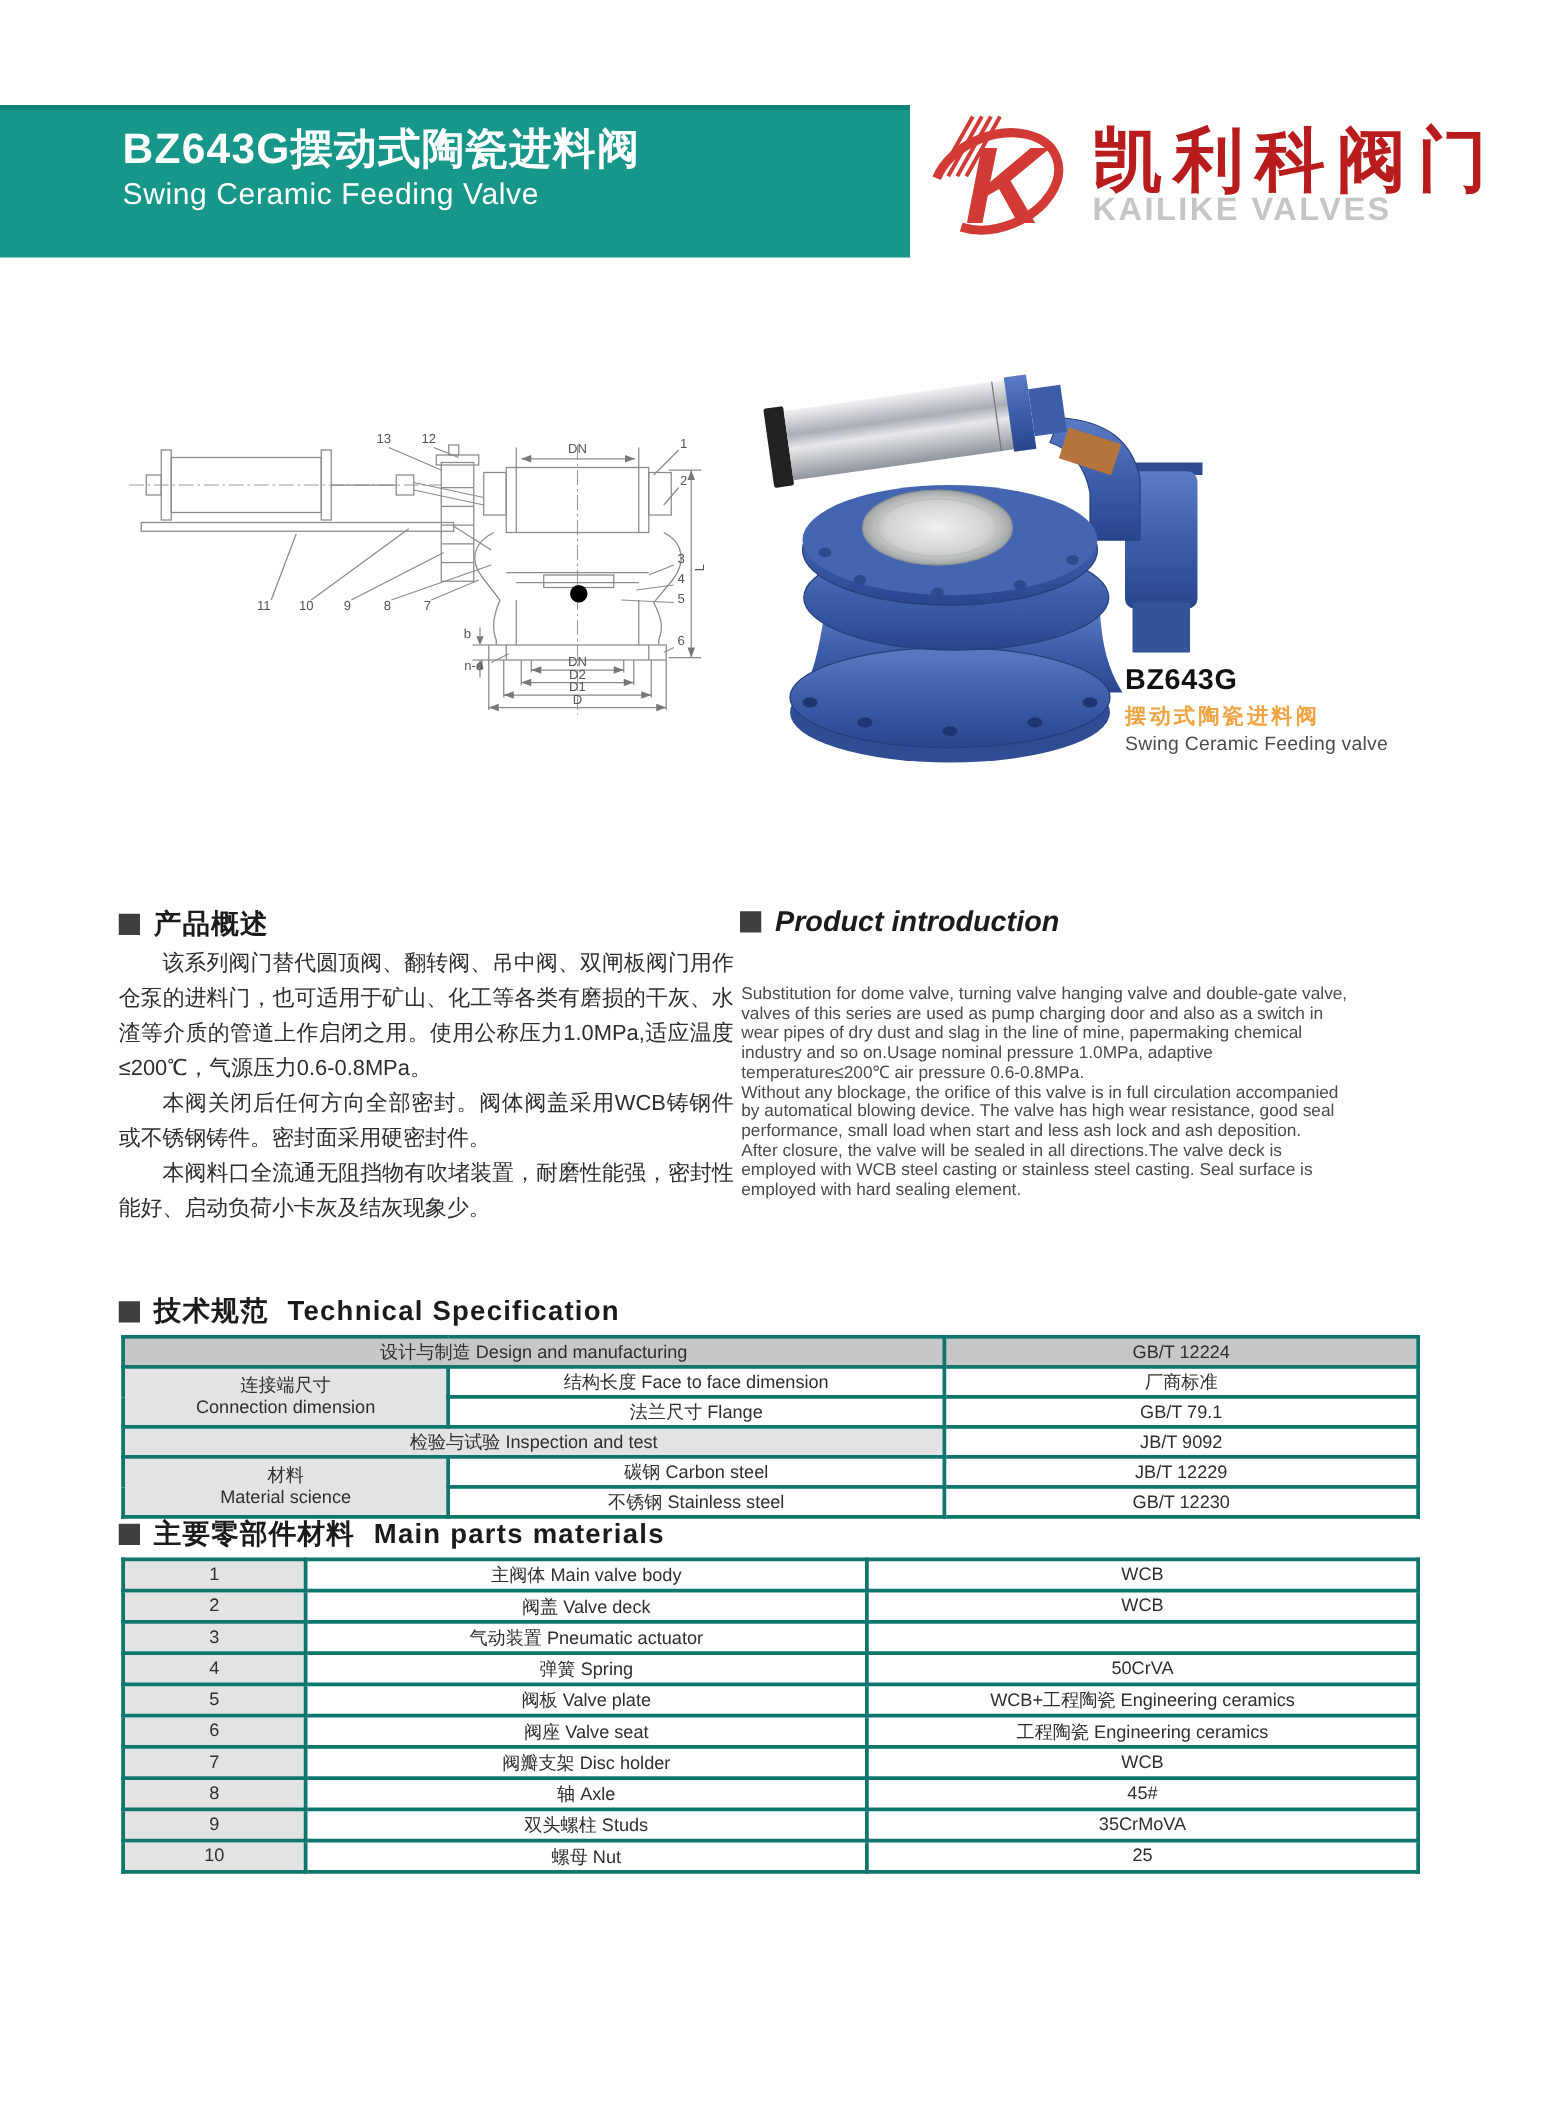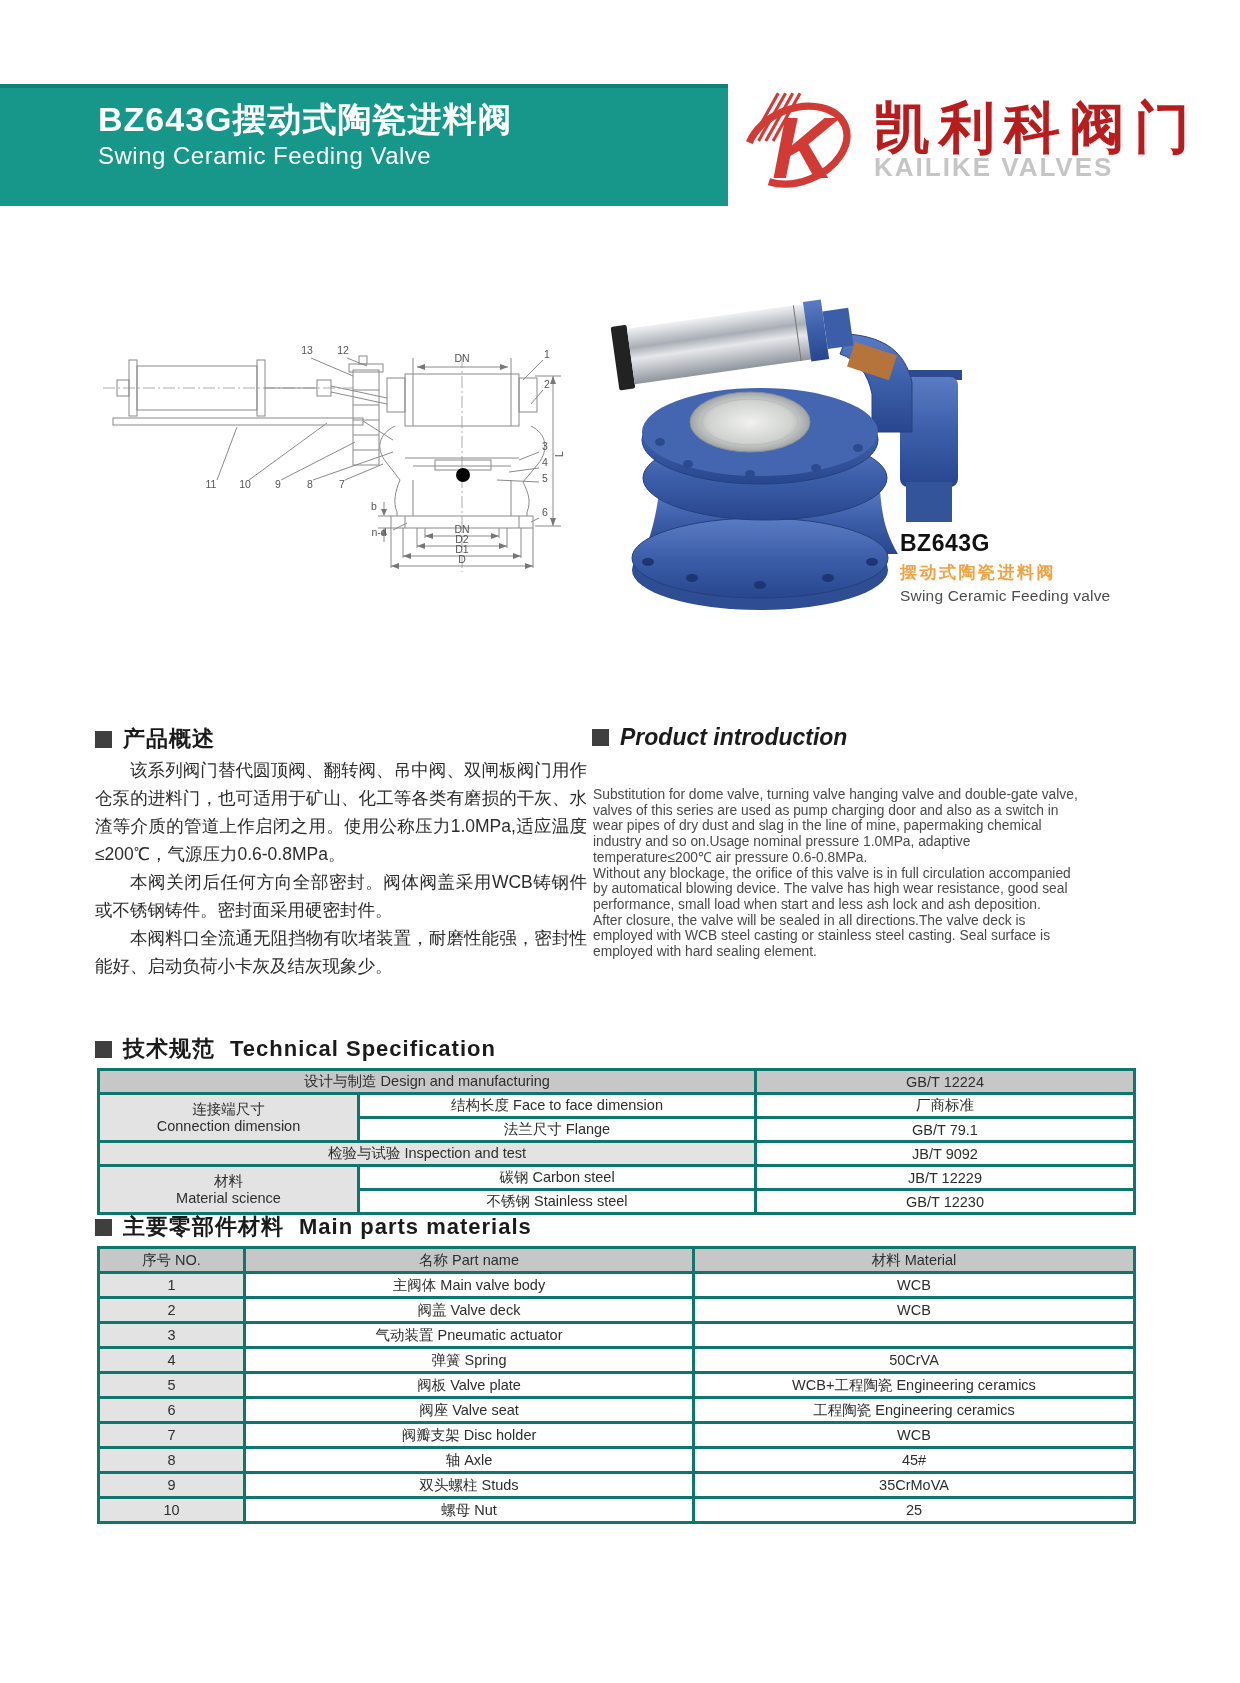--- a/index.html
+++ b/index.html
@@ -354,25 +354,20 @@
 </div>
 
 <table class="abs parts">
   <colgroup>
       <col style="width:146px">
       <col style="width:449px">
       <col style="width:441px">
     </colgroup>
   <tbody>
   <tr>
-    <td class="hdr">序号 NO.</td>
-    <td class="hdr">名称  Part name</td>
-    <td class="hdr">材料 Material</td>
-  </tr>
-  <tr>
     <td class="lbl">1</td>
     <td>主阀体 Main valve body</td>
     <td>WCB</td>
   </tr>
   <tr>
     <td class="lbl">2</td>
     <td>阀盖 Valve deck</td>
     <td>WCB</td>
   </tr>
   <tr>

